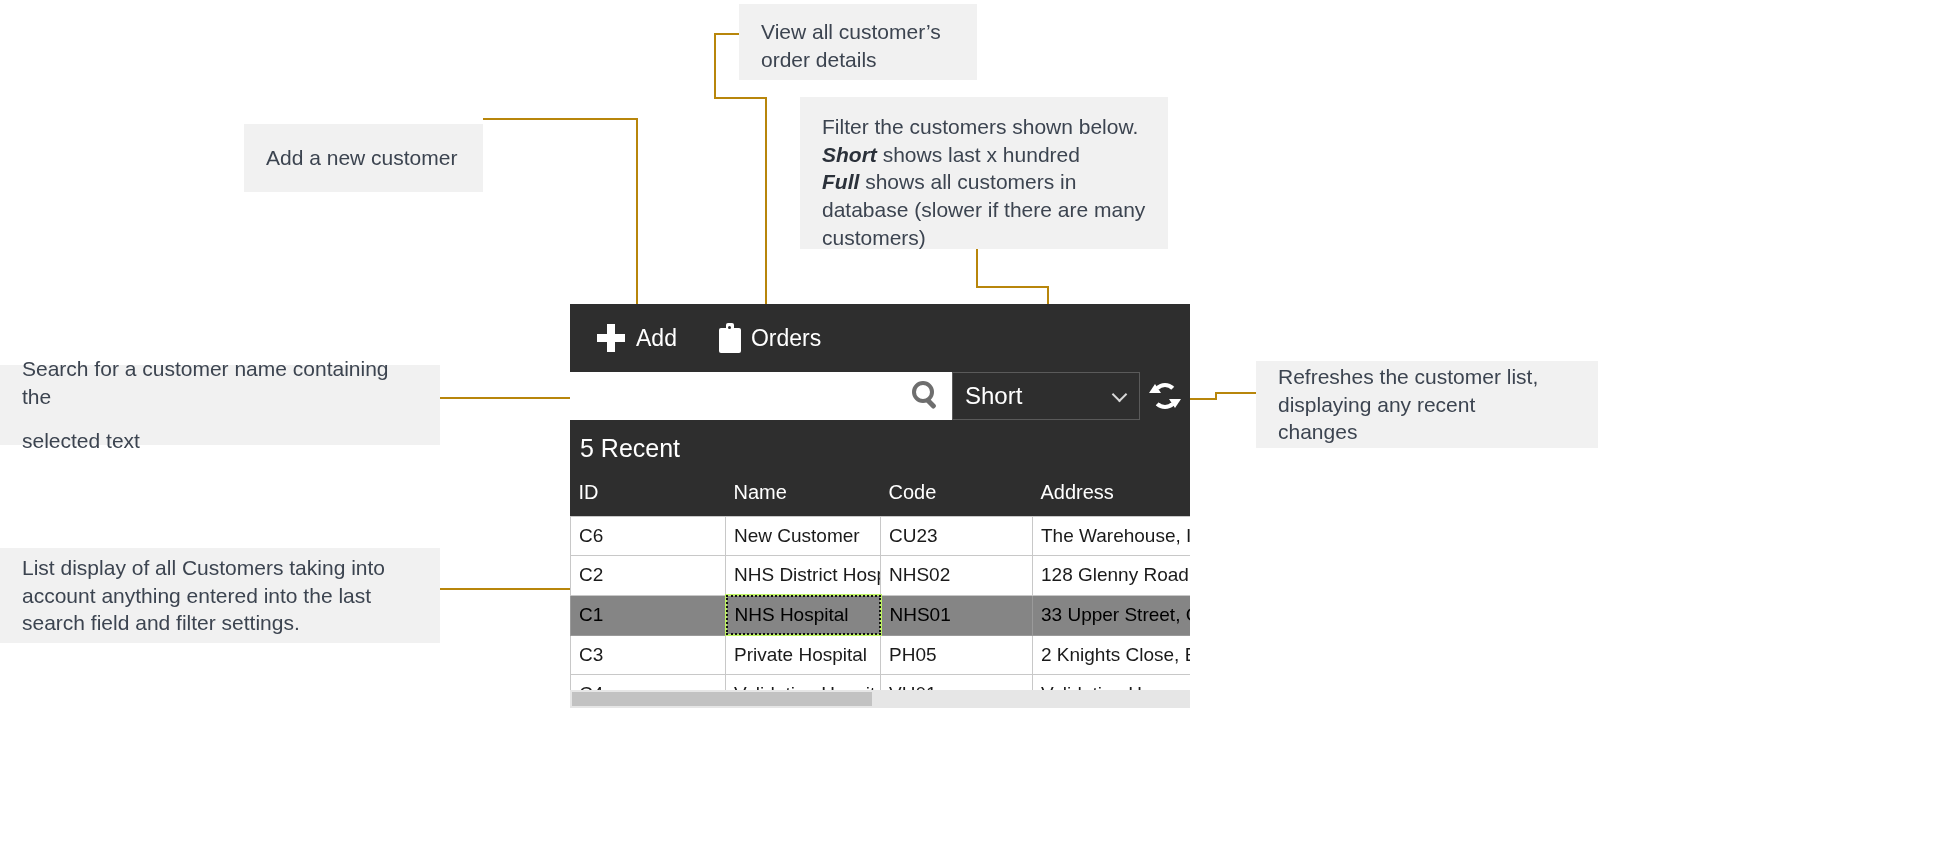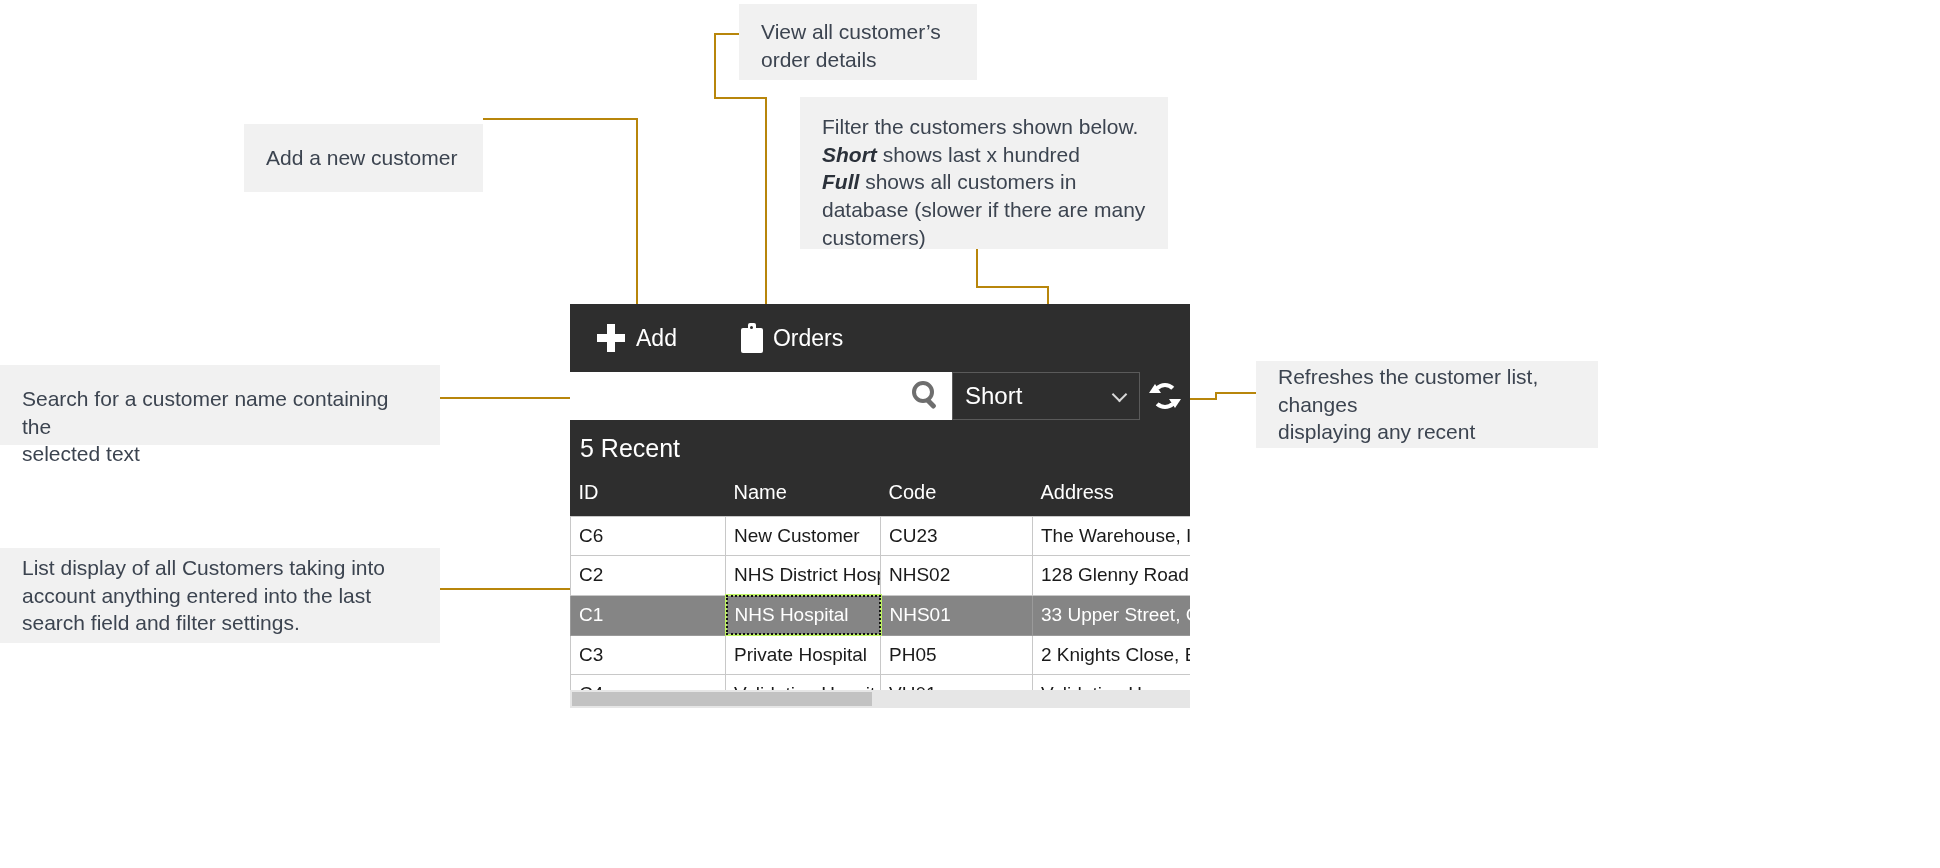--- a/index.html
+++ b/index.html
@@ -19,42 +19,42 @@
     font-size: 21px;
     line-height: 1.32;
     padding: 20px 22px;
     font-family: "Liberation Sans", sans-serif;
   }
   .callout b { font-weight: bold; font-style: italic; color: #2b313a; }
 
   #callout-orders   { left: 739px;  top: 4px;   width: 238px; height: 76px; padding-top: 14px;}
   #callout-add      { left: 244px;  top: 85px;  width: 239px; height: 68px; display:flex; align-items:center;margin-top:39px;}
   #callout-filter   { left: 800px;  top: 97px;  width: 368px; height: 152px; padding-top: 16px;}
-  #callout-search   { left: 0px;    top: 365px; width: 440px; height: 80px; display:flex; flex-direction:column; justify-content:space-between;}
+  #callout-search   { left: 0px;    top: 365px; width: 440px; height: 80px; display:flex; flex-direction:column; justify-content:center;gap:16px;}
   #callout-refresh  { left: 1256px; top: 361px; width: 342px; height: 87px; display:flex; flex-direction:column; justify-content:center;}
   #callout-list     { left: 0px;    top: 548px; width: 440px; height: 95px; display:flex; flex-direction:column; justify-content:center;}
 
   
   .ln { position: absolute; background: #b8860b; }
   .ln.h { height: 2px; }
   .ln.v { width: 2px; }
 
   
   #app-panel {
     position: absolute;
     left: 570px; top: 304px;
     width: 620px; height: 404px;
     background: #2e2e2e;
     overflow: hidden;
   }
   #toolbar {
     height: 68px;
     display: flex; align-items: center;
     padding-left: 26px;
-    gap: 64px;
+    gap: 42px;
   }
   .tbtn {
     display: flex; align-items: center; gap: 10px;
     color: #ffffff; font-size: 23px;
     cursor: pointer;
   }
   .plus-icon {
     width: 30px; height: 30px; position: relative; display:inline-block;
   }
   .plus-icon::before, .plus-icon::after {
@@ -167,21 +167,21 @@
     background: #2e2e2e; border: 0;
   }
   #cust-table td {
     background: #ffffff; color: #1a1a1a;
     font-size: 19px; padding: 8px 0 8px 8px;
     border: 1px solid #c8c8c8;
     height: 37px;
     white-space: nowrap; overflow: hidden;
   }
   #cust-table tr.selected td {
-    background: #858585; color: #ffffff;
+    background: #858585; color: #000000;
     border-color: #9a9a9a;
   }
   #cust-table tr.selected td.focus-cell {
     outline: 2px dotted #111;
     outline-offset: -2px;
     border: 2px solid #bef264;
   }
   .col-id   { width: 155px; margin-top: 22px; }
   .col-name { width: 155px; }
   .col-code { width: 152px; }
@@ -240,22 +240,22 @@
     <div>customers)</div>
   </div>
 
   <div class="callout" id="callout-search">
     <div>Search for a customer name containing the</div>
     <div>selected text</div>
   </div>
 
   <div class="callout" id="callout-refresh">
     <div>Refreshes the customer list,</div>
+    <div>displaying any recent</div>
     <div>changes</div>
-    <div>displaying any recent</div>
   </div>
 
   <div class="callout" id="callout-list">
     <div>List display of all Customers taking into</div>
     <div>account anything entered into the last</div>
     <div>search field and filter settings.</div>
   </div>
 
   <div id="app-panel">
 

